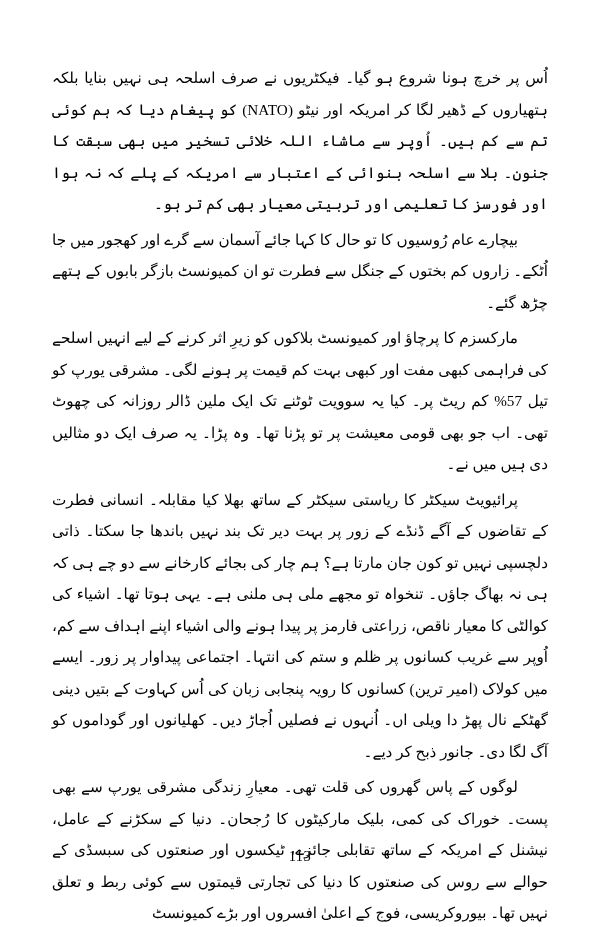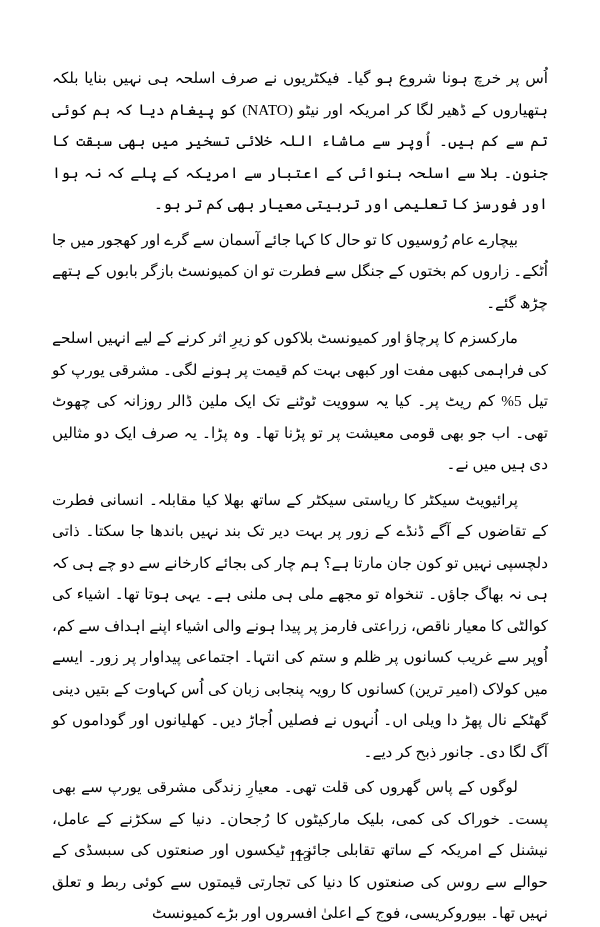--- a/index.html
+++ b/index.html
@@ -52,20 +52,20 @@
   }
 </style>
 </head>
 <body>
 
 <div class="page">
 
   <div class="body-text">
     <p class="para">اُس پر خرچ ہونا شروع ہو گیا۔ فیکٹریوں نے صرف اسلحہ ہی نہیں بنایا بلکہ ہتھیاروں کے ڈھیر لگا کر امریکہ اور نیٹو (NATO) کو پیغام دیا کہ ہم کوئی تم سے کم ہیں۔ اُوپر سے ماشاء اللہ خلائی تسخیر میں بھی سبقت کا جنون۔ بلا سے اسلحہ بنوائی کے اعتبار سے امریکہ کے پلے کہ نہ ہوا اور فورسز کا تعلیمی اور تربیتی معیار بھی کم تر ہو۔</p>
     <p class="para indent">بیچارے عام رُوسیوں کا تو حال کا کہا جائے آسمان سے گرے اور کھجور میں جا اُٹکے۔ زاروں کم بختوں کے جنگل سے فطرت تو ان کمیونسٹ بازگر بابوں کے ہتھے چڑھ گئے۔</p>
-    <p class="para indent">مارکسزم کا پرچاؤ اور کمیونسٹ بلاکوں کو زیرِ اثر کرنے کے لیے انہیں اسلحے کی فراہمی کبھی مفت اور کبھی بہت کم قیمت پر ہونے لگی۔ مشرقی یورپ کو تیل 5% کم ریٹ پر۔ کیا یہ سوویت ٹوٹنے تک ایک ملین ڈالر روزانہ کی چھوٹ تھی۔ اب جو بھی قومی معیشت پر تو پڑنا تھا۔ وہ پڑا۔ یہ صرف ایک دو مثالیں دی ہیں میں نے۔</p>
+    <p class="para indent">مارکسزم کا پرچاؤ اور کمیونسٹ بلاکوں کو زیرِ اثر کرنے کے لیے انہیں اسلحے کی فراہمی کبھی مفت اور کبھی بہت کم قیمت پر ہونے لگی۔ مشرقی یورپ کو تیل 57% کم ریٹ پر۔ کیا یہ سوویت ٹوٹنے تک ایک ملین ڈالر روزانہ کی چھوٹ تھی۔ اب جو بھی قومی معیشت پر تو پڑنا تھا۔ وہ پڑا۔ یہ صرف ایک دو مثالیں دی ہیں میں نے۔</p>
     <p class="para indent">پرائیویٹ سیکٹر کا ریاستی سیکٹر کے ساتھ بھلا کیا مقابلہ۔ انسانی فطرت کے تقاضوں کے آگے ڈنڈے کے زور پر بہت دیر تک بند نہیں باندھا جا سکتا۔ ذاتی دلچسپی نہیں تو کون جان مارتا ہے؟ ہم چار کی بجائے کارخانے سے دو چے ہی کہ ہی نہ بھاگ جاؤں۔ تنخواہ تو مجھے ملی ہی ملنی ہے۔ یہی ہوتا تھا۔ اشیاء کی کوالٹی کا معیار ناقص، زراعتی فارمز پر پیدا ہونے والی اشیاء اپنے اہداف سے کم، اُوپر سے غریب کسانوں پر ظلم و ستم کی انتہا۔ اجتماعی پیداوار پر زور۔ ایسے میں کولاک (امیر ترین) کسانوں کا رویہ پنجابی زبان کی اُس کہاوت کے بتیں دینی گھٹکے نال پھڑ دا ویلی اں۔ اُنہوں نے فصلیں اُجاڑ دیں۔ کھلیانوں اور گوداموں کو آگ لگا دی۔ جانور ذبح کر دیے۔</p>
     <p class="para indent">لوگوں کے پاس گھروں کی قلت تھی۔ معیارِ زندگی مشرقی یورپ سے بھی پست۔ خوراک کی کمی، بلیک مارکیٹوں کا رُجحان۔ دنیا کے سکڑنے کے عامل، نیشنل کے امریکہ کے ساتھ تقابلی جائزے، ٹیکسوں اور صنعتوں کی سبسڈی کے حوالے سے روس کی صنعتوں کا دنیا کی تجارتی قیمتوں سے کوئی ربط و تعلق نہیں تھا۔ بیوروکریسی، فوج کے اعلیٰ افسروں اور بڑے کمیونسٹ</p>
   </div>
 
   <div class="page-number">113</div>
 
 </div>
 
 </body></html>

